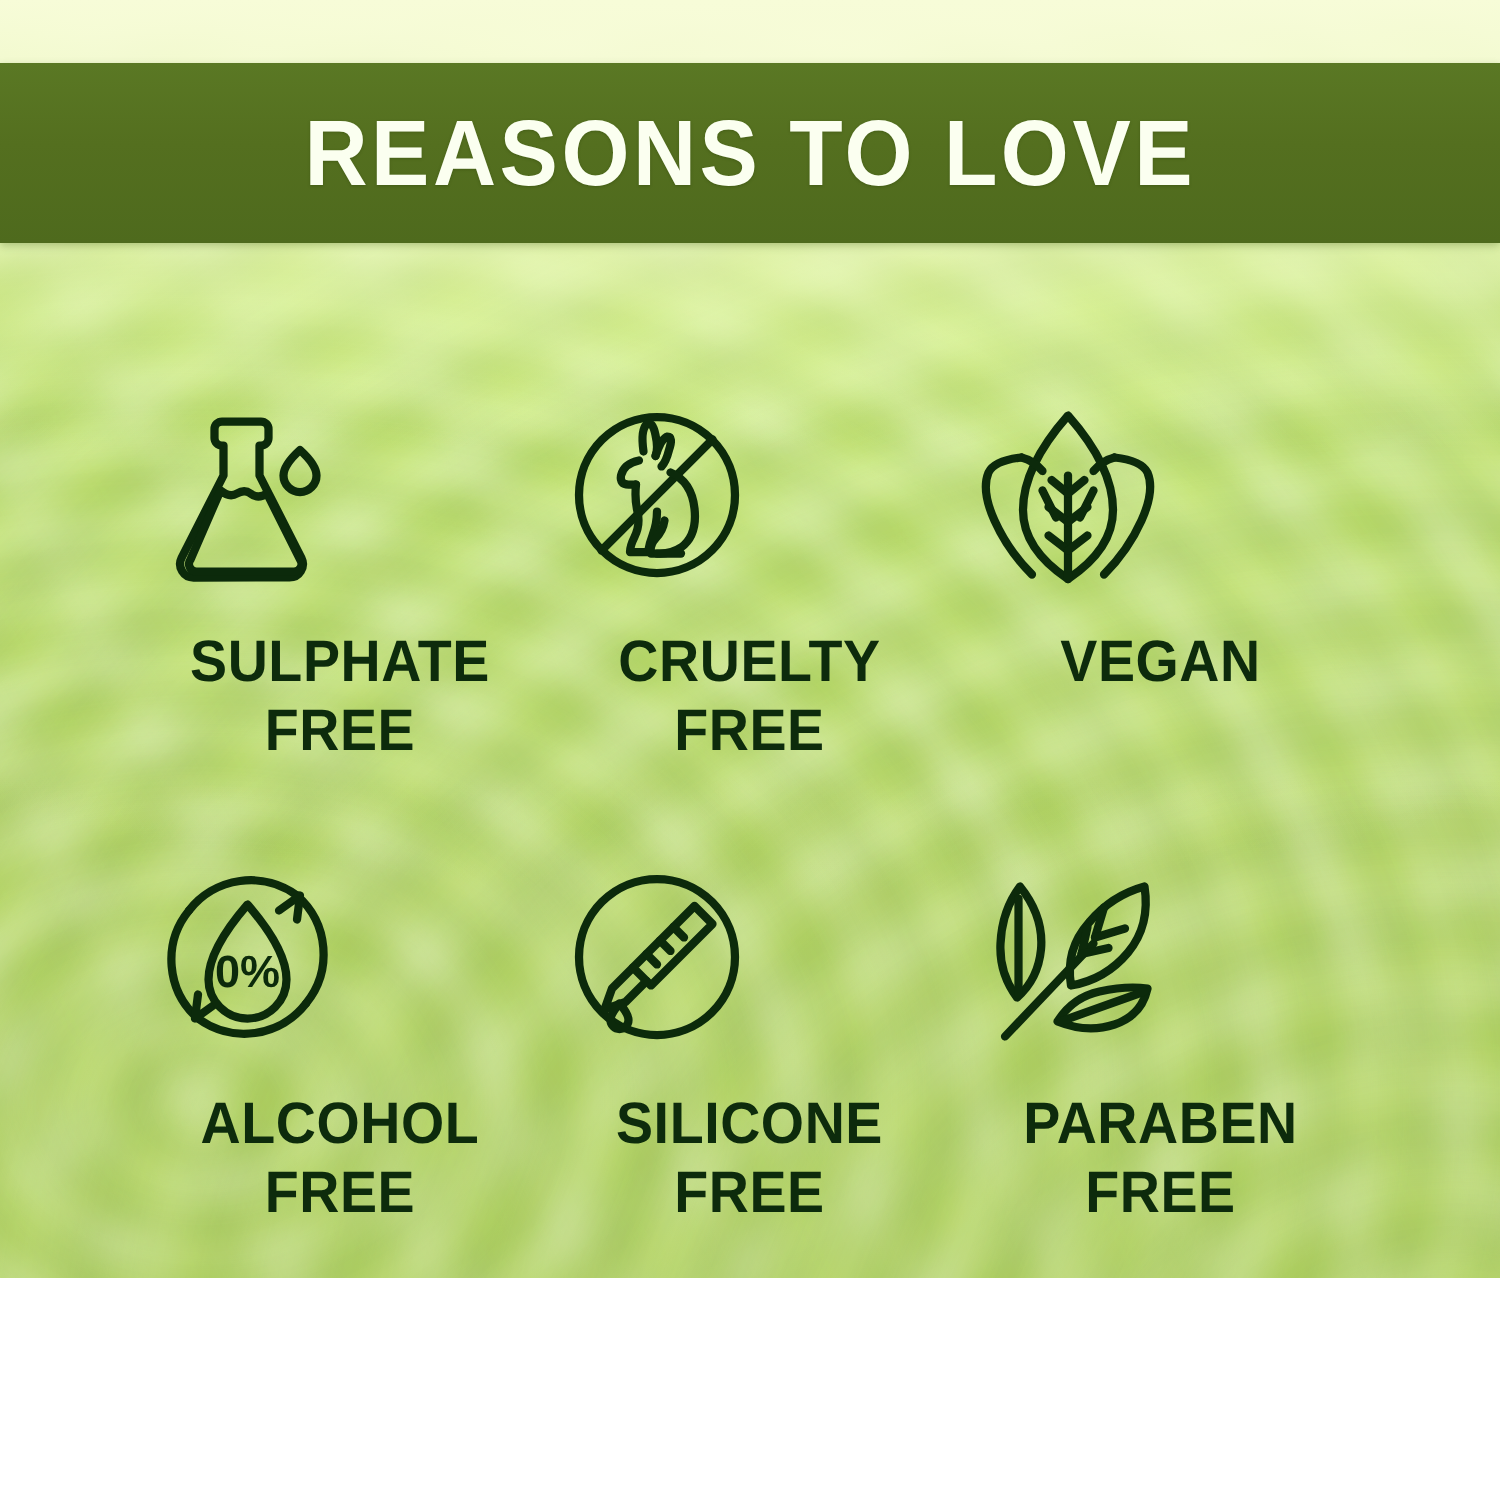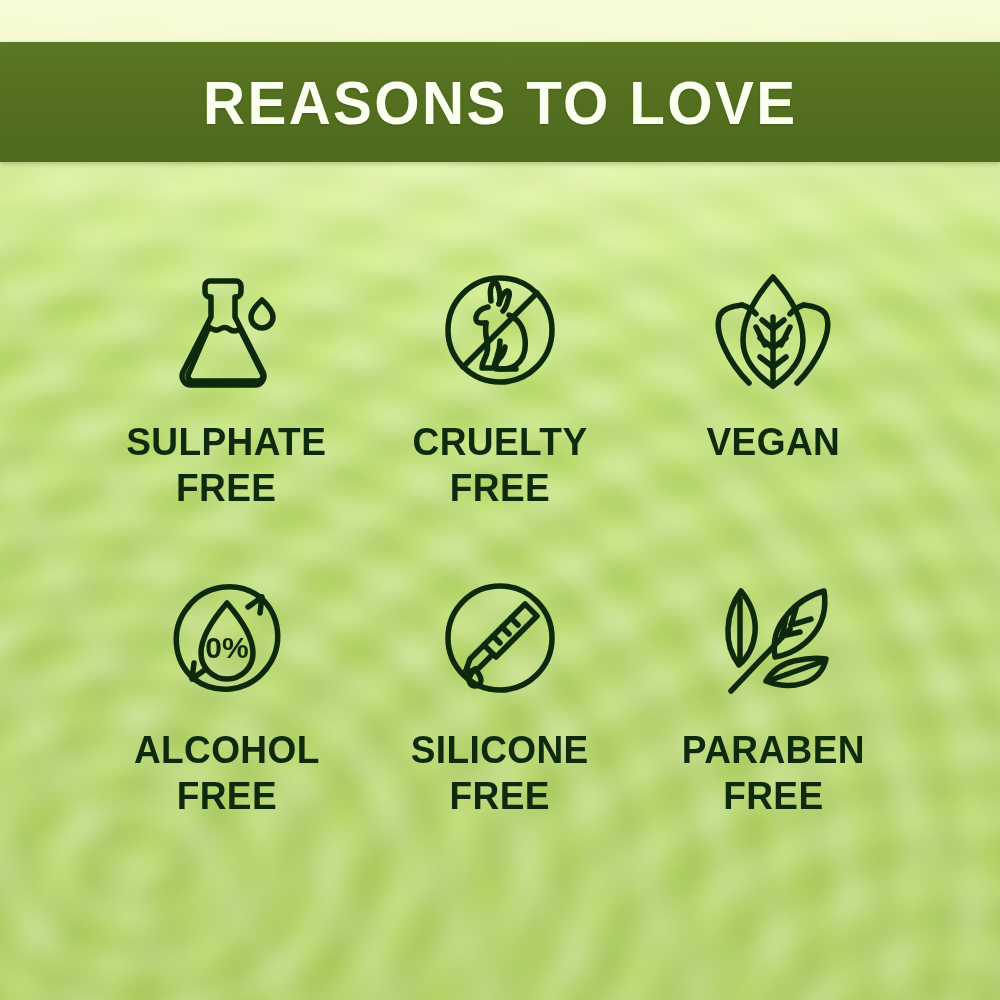--- a/index.html
+++ b/index.html
@@ -6,21 +6,21 @@
     margin: 0;
     padding: 0;
     background: #ffffff;
   }
   body {
     font-family: "Liberation Sans", sans-serif;
   }
   .canvas {
     position: relative;
     width: 1000px;
-    height: 1000px;
+    height: 852px;
     overflow: hidden;
     background: #14b8a6;
   }
 
   
   .bg-base {
     position: absolute;
     inset: 0;
     background:
       radial-gradient(120% 70% at 50% 0%, #f4fbd0 0%, #e3f6a9 18%, #d2ef8e 38%, #c6e67f 60%, #bedc78 100%);
@@ -131,21 +131,20 @@
     height: 590px;
     display: grid;
     grid-template-columns: repeat(3, 1fr);
     grid-template-rows: repeat(2, 1fr);
     column-gap: 0px;
     row-gap: 26px;
   }
   .badge {
     display: flex;
     flex-direction: column;
-    align-items: center;
     justify-content: flex-start;
   }
   .badge-icon {
     width: 150px;
     height: 150px;
     display: flex;
     align-items: center;
     justify-content: center;
   }
   .badge-icon svg {

